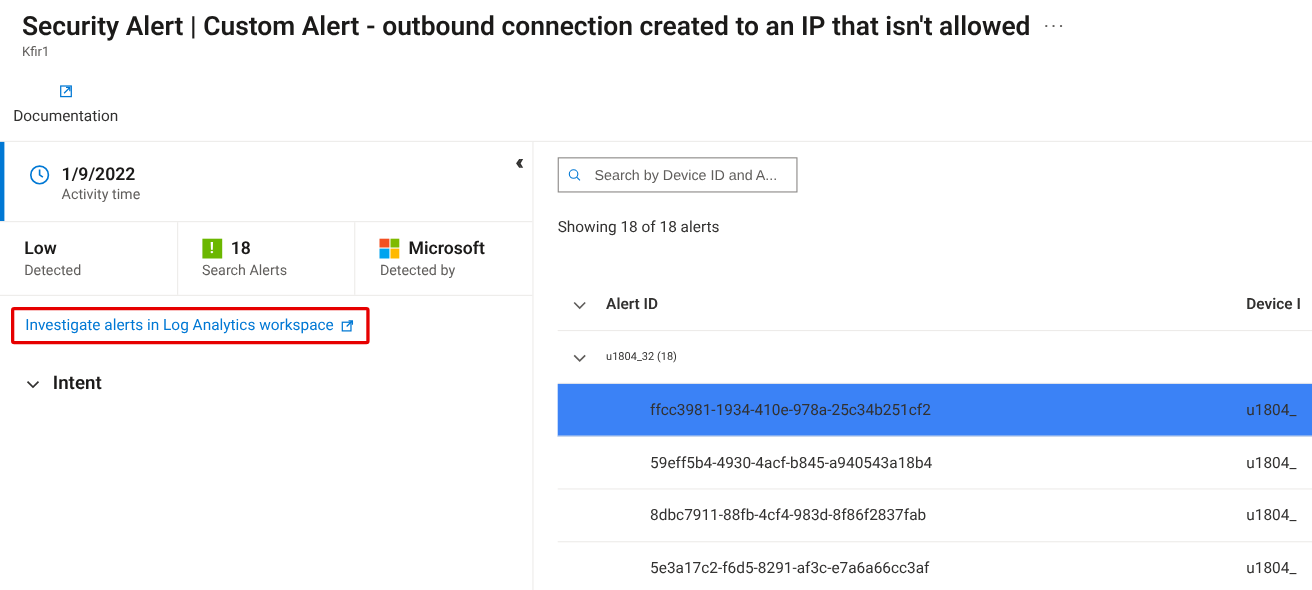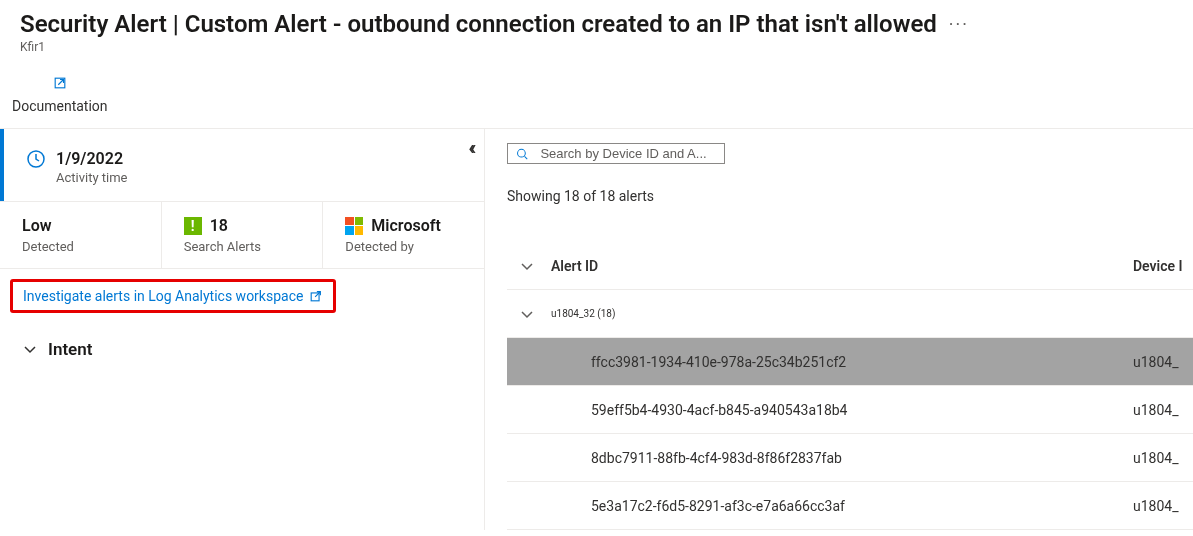--- a/index.html
+++ b/index.html
@@ -186,21 +186,21 @@
 
   .right-pane {
     flex: 1;
     padding: 14px 0 0 22px;
     min-width: 0;
   }
   .search-box {
     display: inline-flex;
     align-items: center;
     border: 1px solid #8a8886;
-    height: 21px;
+    height: 32px;
     width: 218px;
     padding: 0 8px;
     gap: 10px;
   }
   .search-box input {
     border: none;
     outline: none;
     font-size: 13px;
     width: 100%;
     color: #323130;
@@ -220,21 +220,21 @@
     min-height: 48px;
     border-bottom: 1px solid #edebe9;
   }
   .thead { border-bottom: 1px solid #edebe9; font-weight: 600; font-size: 14px; }
   .col-expand { width: 40px; display:flex; justify-content:center; }
   .col-alertid { flex: 1; padding-left: 4px; }
   .col-device { width: 60px; text-align: left; white-space: nowrap; overflow: hidden; }
   .tgroup { font-size: 10px; }
   .trow { font-size: 14px; color: #323130; }
   .trow .col-alertid { padding-left: 44px; }
-  .trow.active { background: #a3a3a3; }
+  .trow.active { background: #3b82f6; }
 </style>
 </head>
 <body>
 
 <div class="header">
   <div class="header-title-row">
     <div class="header-title">Security Alert | Custom Alert - outbound connection created to an IP that isn't allowed</div>
     <div class="header-ellipsis">···</div>
   </div>
   <div class="header-sub">Kfir1</div>

